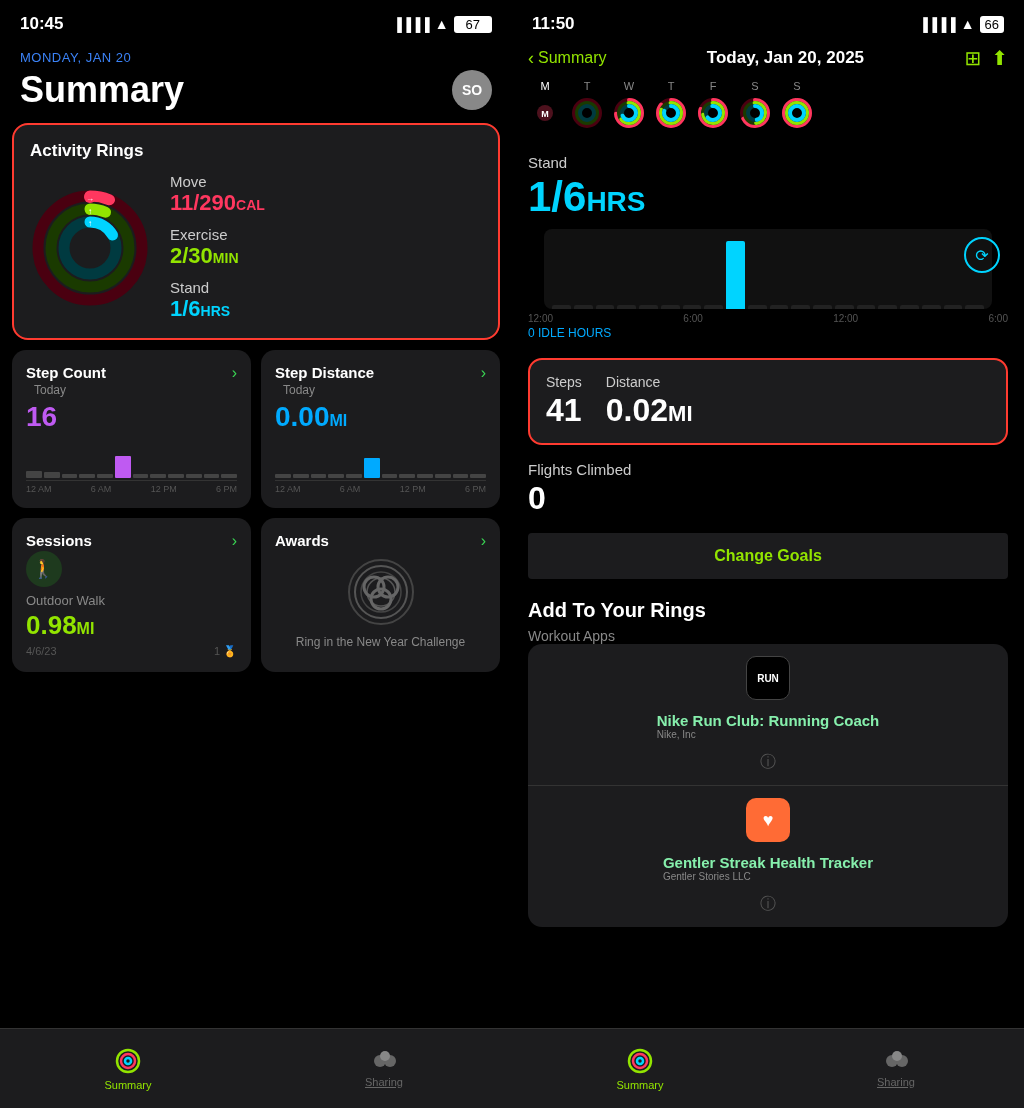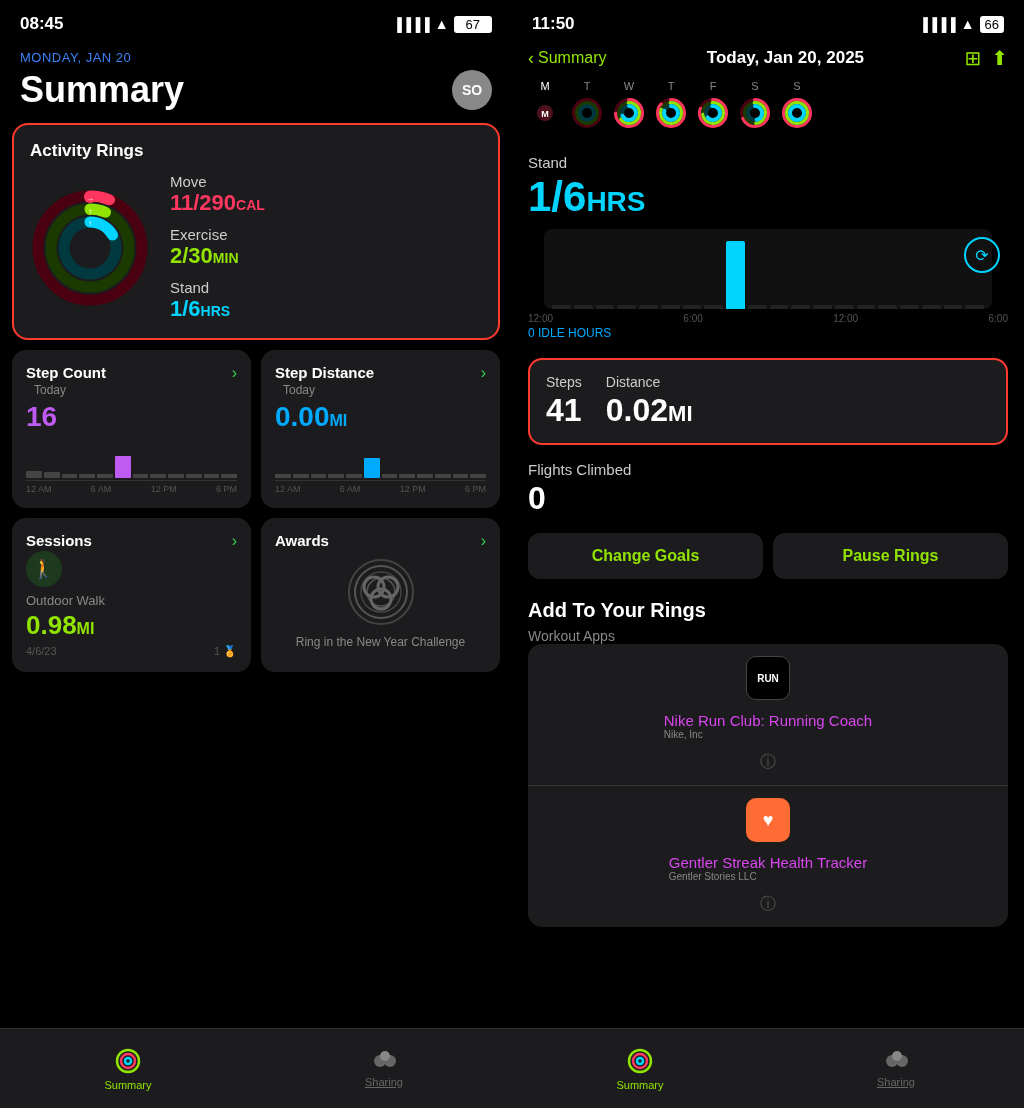--- a/index.html
+++ b/index.html
@@ -424,21 +424,21 @@
 
     
     .action-buttons {
       display: flex;
       gap: 10px;
       padding: 4px 16px 16px;
     }
     .action-btn {
       flex: 1;
       background: #1c1c1e;
-      border-radius: 12px;
+      border-radius: 4px;
       padding: 14px;
       text-align: center;
       color: #92e400;
       font-size: 16px;
       font-weight: 600;
       cursor: pointer;
     }
 
     
     .add-rings-section {
@@ -475,21 +475,21 @@
       flex-shrink: 0;
       display: flex;
       align-items: center;
       justify-content: center;
       font-size: 16px;
       font-weight: 700;
     }
     .nike-icon { background: #000; border: 1px solid #444; color: #fff; font-size: 11px; }
     .gentler-icon { background: #ff6b35; color: #fff; font-size: 18px; }
     .app-info { flex: 1; }
-    .app-name { color: #d946ef; font-size: 15px; font-weight: 400; }
+    .app-name { color: #86efac; font-size: 15px; font-weight: 700; }
     .app-company { color: #888; font-size: 10px; }
     .app-info-icon { color: #555; font-size: 16px; }
 
     
     .right-bottom-nav {
       position: absolute;
       bottom: 0;
       left: 0;
       right: 0;
       height: 80px;
@@ -501,21 +501,21 @@
 
     
     .rings-svg { width: 120px; height: 120px; }
   </style>
 </head>
 <body>
 
 <div class="left-panel">
 
   <div class="status-bar-left">
-    <span class="status-time">08:45</span>
+    <span class="status-time">10:45</span>
     <div class="status-icons">
       <span style="color:#fff;font-size:13px;">▐▐▐▐</span>
       <span style="color:#fff;font-size:14px;">▲</span>
       <span style="color:#fff;font-size:13px;background:#fff;color:#000;border-radius:3px;padding:1px 12px;">67</span>
     </div>
   </div>
 
   <div class="header-section">
     <div class="date-label">MONDAY, JAN 20</div>
     <div class="page-title-row">
@@ -843,23 +843,20 @@
 
   <div class="flights-section">
     <div class="flights-label">Flights Climbed</div>
     <div class="flights-value">0</div>
   </div>
 
   <div class="action-buttons">
     <div class="action-btn">
       <span>Change Goals</span>
     </div>
-    <div class="action-btn">
-      <span>Pause Rings</span>
-    </div>
   </div>
 
   <div class="add-rings-section">
     <div class="add-rings-title">Add To Your Rings</div>
     <div class="add-rings-sub">Workout Apps</div>
     <div class="workout-apps-list">
 
       <div class="workout-app-item">
         <div class="app-icon nike-icon">
           <span style="font-size:10px;font-weight:900;">RUN</span>

